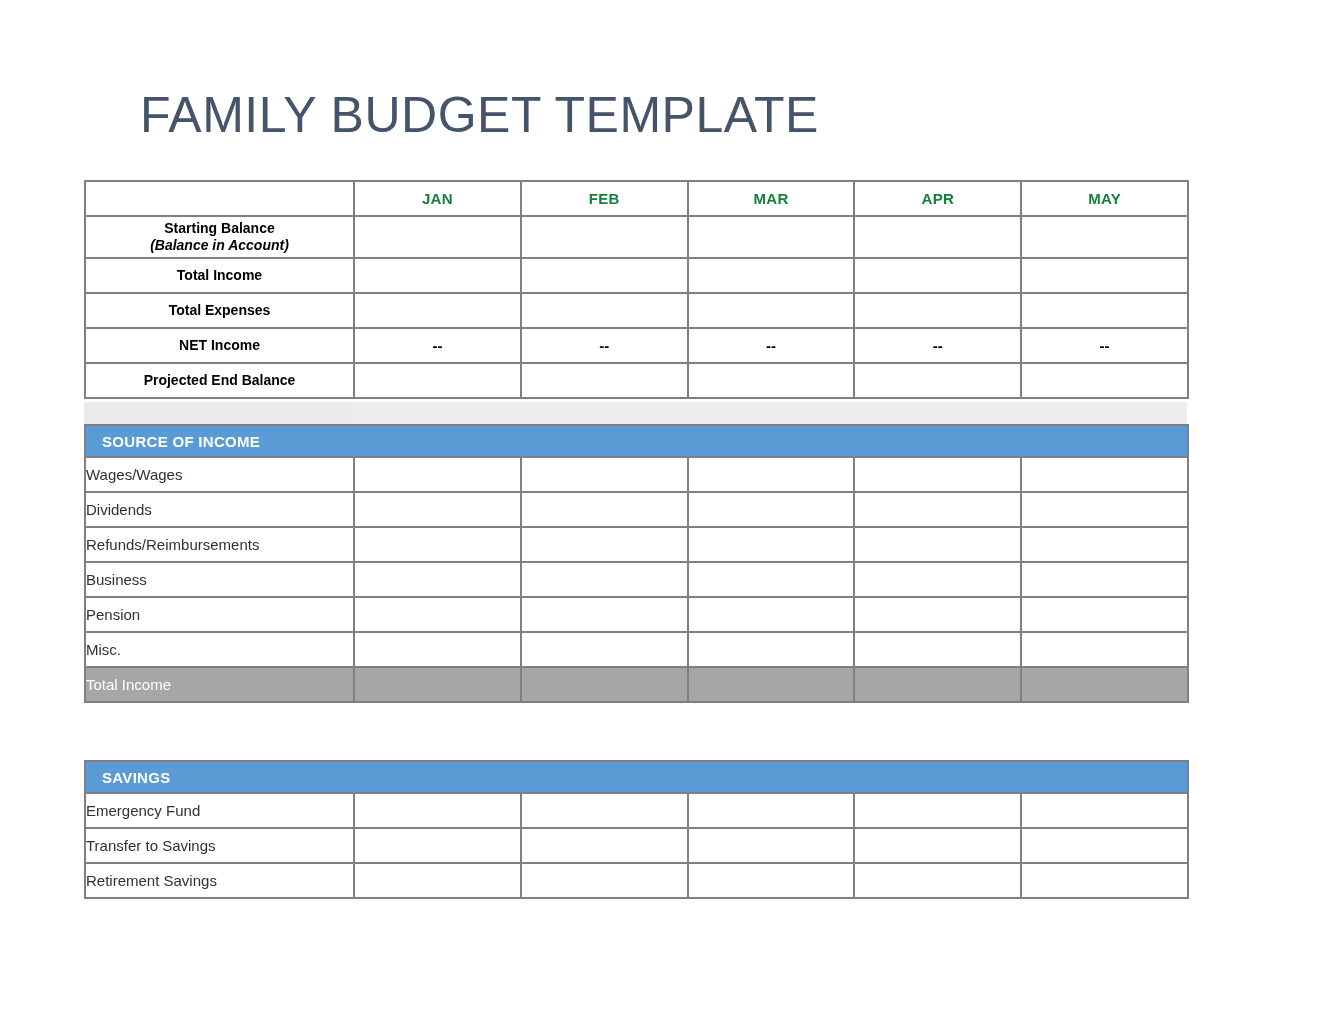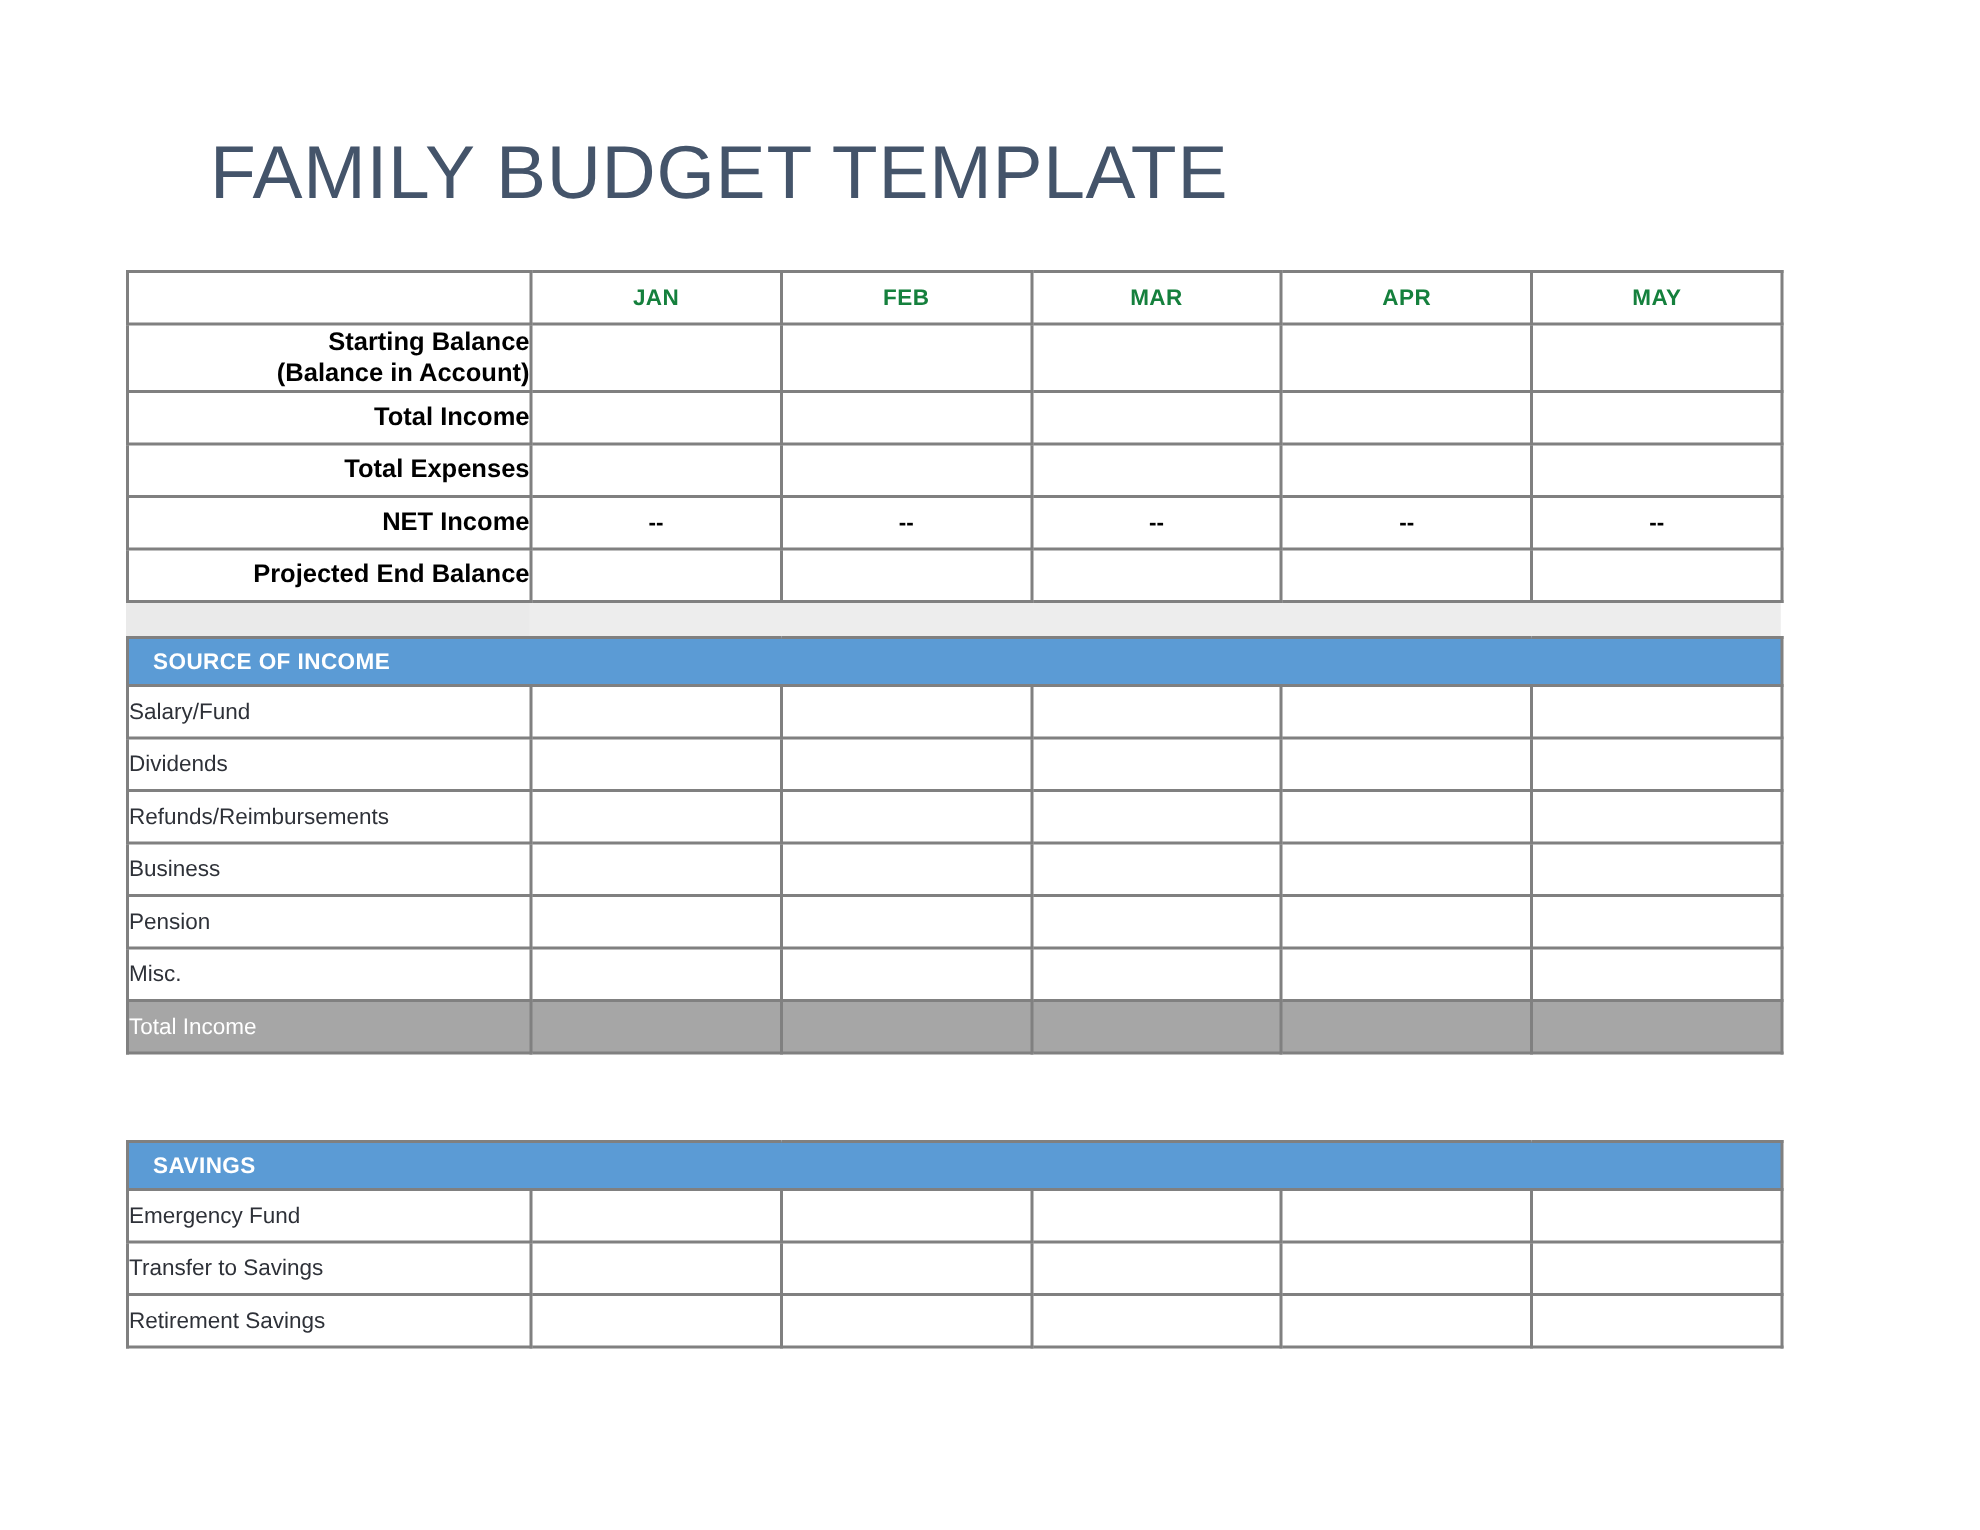--- a/index.html
+++ b/index.html
@@ -64,29 +64,30 @@
   .hdr-month {
     background: #9DC3E6;
     color: #15803d;
     font-size: 15px;
     font-weight: 700;
     text-align: center;
     letter-spacing: 0.3px;
   }
 
   .sum-label {
-    font-size: 17px;
+    font-size: 14px;
     font-weight: 700;
     color: #000000;
-    text-align: right;
+    text-align: center;
     padding-left: 15px;
     line-height: 1.25;
   }
   .sum-label .sub {
     display: block;
+    font-style: italic;
     font-weight: 700;
   }
   .row-tall { height: 42px; }
   .cell-dash {
     text-align: center;
     font-size: 15px;
     font-weight: 700;
     color: #000000;
   }
 
@@ -228,21 +229,21 @@
       <col class="month-col">
     <col class="month-col">
       <col class="month-col">
   </colgroup>
   <tbody>
     <tr class="section-head">
       <td colspan="6">SOURCE OF INCOME</td>
     </tr>
 
     <tr>
-      <td class="item-label">Salary/Fund</td>
+      <td class="item-label">Wages/Wages</td>
       <td></td>
       <td></td>
       <td></td>
       <td></td>
       <td></td>
     </tr>
 
 
     <tr>
       <td class="item-label">Dividends</td>

